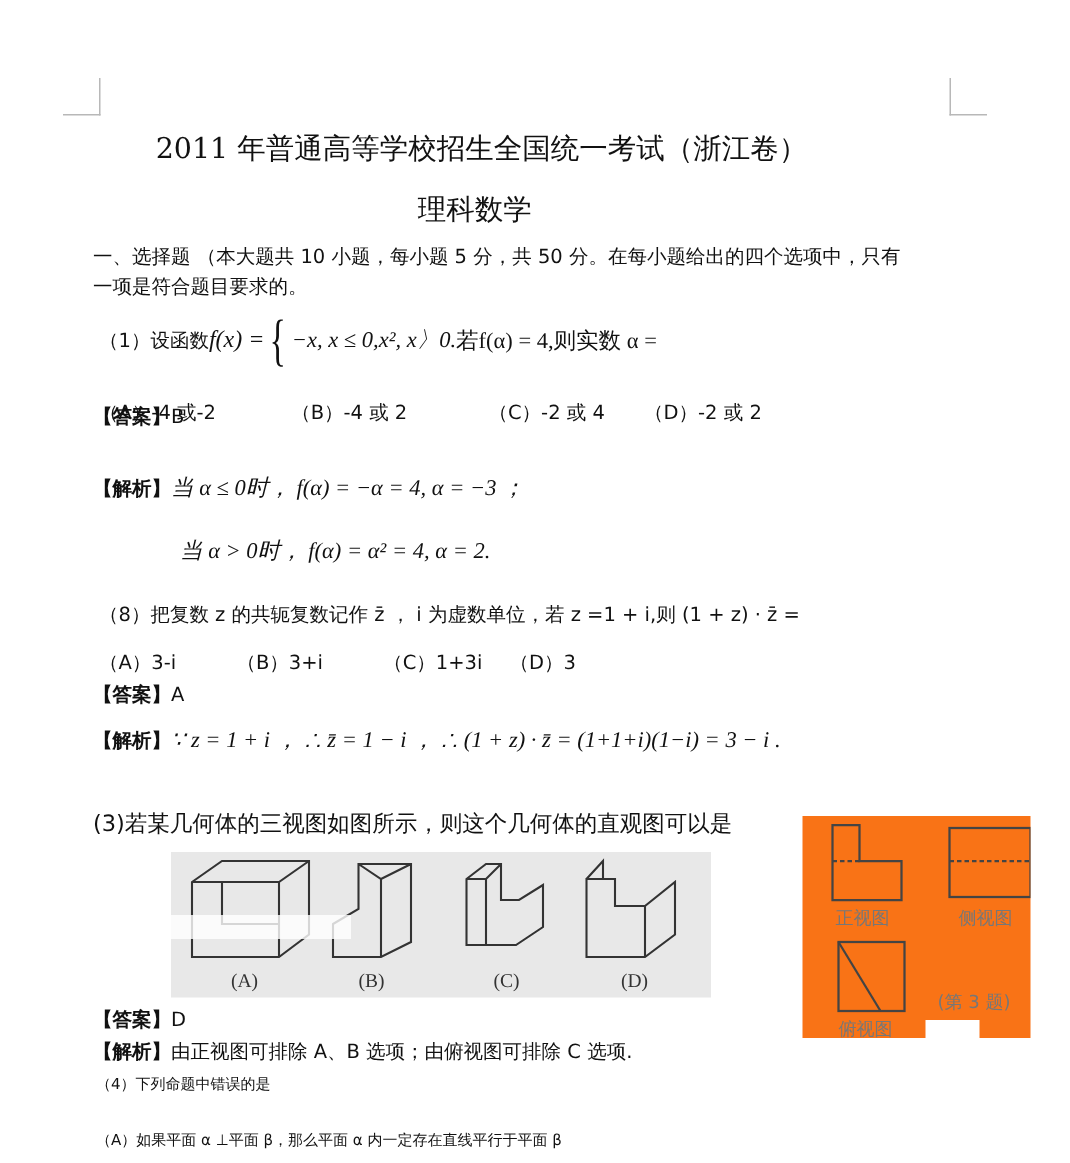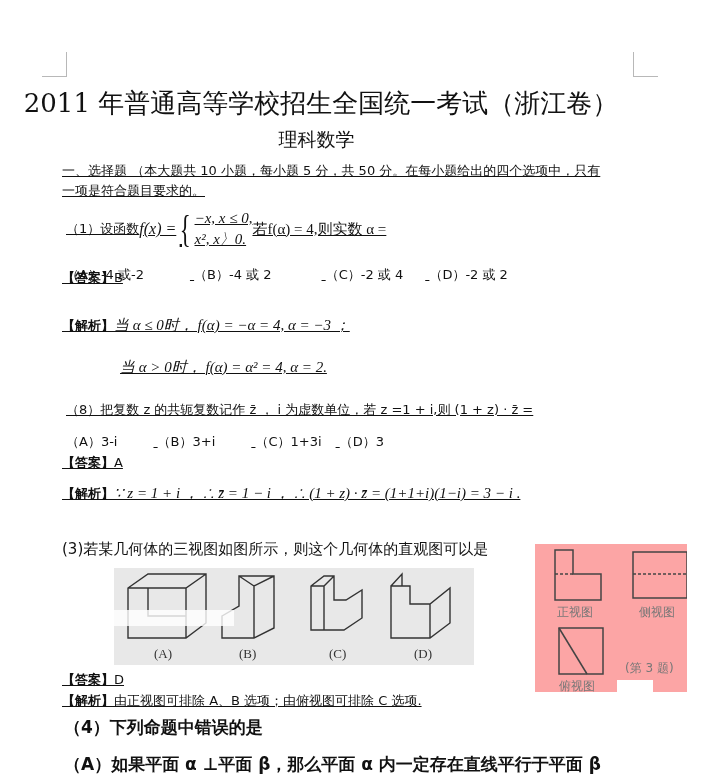--- a/index.html
+++ b/index.html
@@ -2,31 +2,31 @@
 <html><head>
 <meta charset="utf-8">
 <style>
   html, body { margin:0; padding:0; background:#ffffff; }
   body { width:713px; height:775px; position:relative; overflow:hidden;
          font-family:"DejaVu Sans", "Liberation Sans", sans-serif; color:#111; }
   .crop { position:absolute; }
   .crop-tl { left:42px; top:52px; width:24px; height:24px; border-right:1px solid #b8b8b8; border-bottom:1px solid #b8b8b8; }
   .crop-tr { left:633px; top:52px; width:24px; height:24px; border-left:1px solid #b8b8b8; border-bottom:1px solid #b8b8b8; }
   .abs { position:absolute; white-space:nowrap; }
-  .title { left:0; width:642px; text-align:center; top:86px; font-size:26px; font-family:"DejaVu Serif","Liberation Serif",serif; }
+  .title { left:0; width:642px; text-align:center; top:86px; font-size:19px; font-family:"DejaVu Serif","Liberation Serif",serif; }
   .subtitle { left:0; width:633px; text-align:center; top:127px; font-size:19px; font-family:"DejaVu Serif","Liberation Serif",serif; }
-  .txt { font-size:13px;text-decoration:underline; }
+  .txt { font-size:13px; }
   .serifm { font-family:"Liberation Serif","DejaVu Serif",serif; font-style:italic; font-size:16px; }
   .bold { font-weight:bold; }
   .opt { display:inline-block; margin-right:26px; }
   .brace { font-size:38px; line-height:38px; font-family:"Liberation Serif",serif; transform:scaleX(0.6); display:inline-block; }
-  .cases { display:inline-flex; flex-direction:column; font-family:"Liberation Serif",serif; font-style:italic; font-size:15px; line-height:21px; }
+  .cases { display:inline-flex; flex-direction:row; font-family:"Liberation Serif",serif; font-style:italic; font-size:15px; line-height:21px; }
   .figbox { position:absolute; background:#e8e8e8; }
-  .views { position:absolute; background:#fca5a5; }
-  .q4 { font-size:17px;font-weight:bold; }
+  .views { position:absolute; background:#f97316; }
+  .q4 { font-size:10px; }
 </style>
 </head>
 <body>
 
 <div class="crop crop-tl"></div>
 <div class="crop crop-tr"></div>
 
 <div class="abs title">2011 年普通高等学校招生全国统一考试（浙江卷）</div>
 <div class="abs subtitle">理科数学</div>
 

